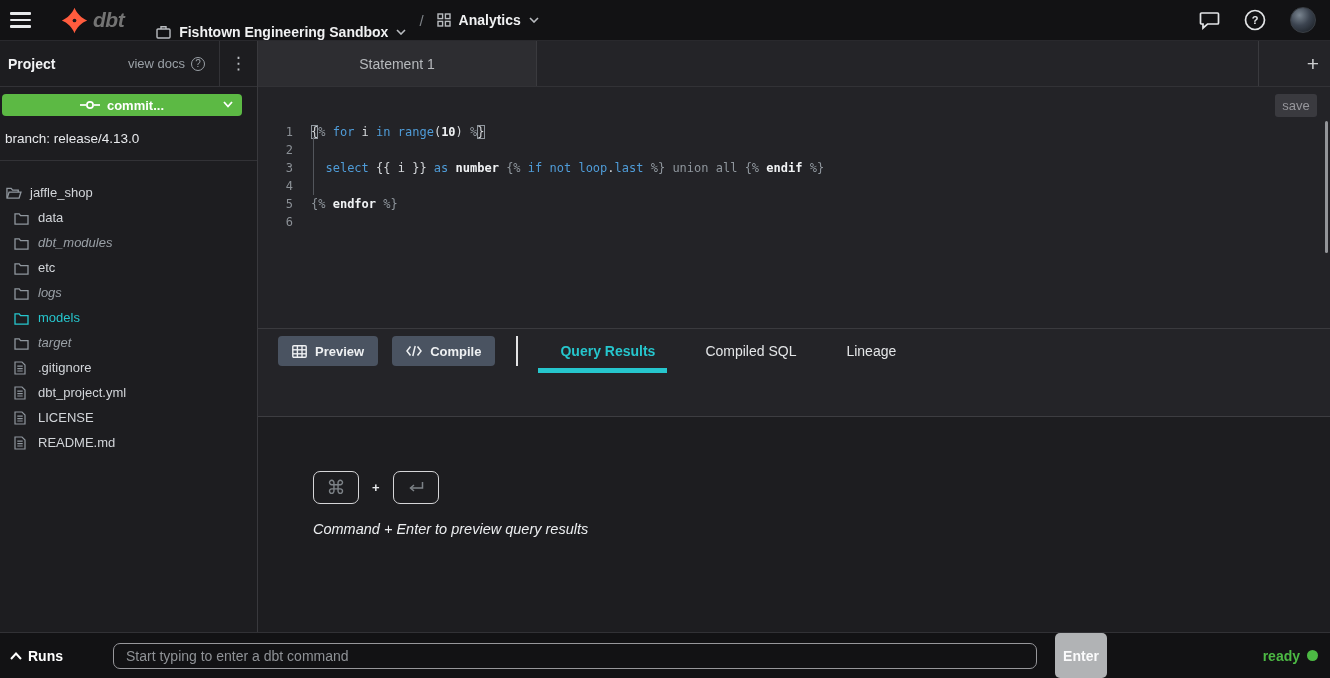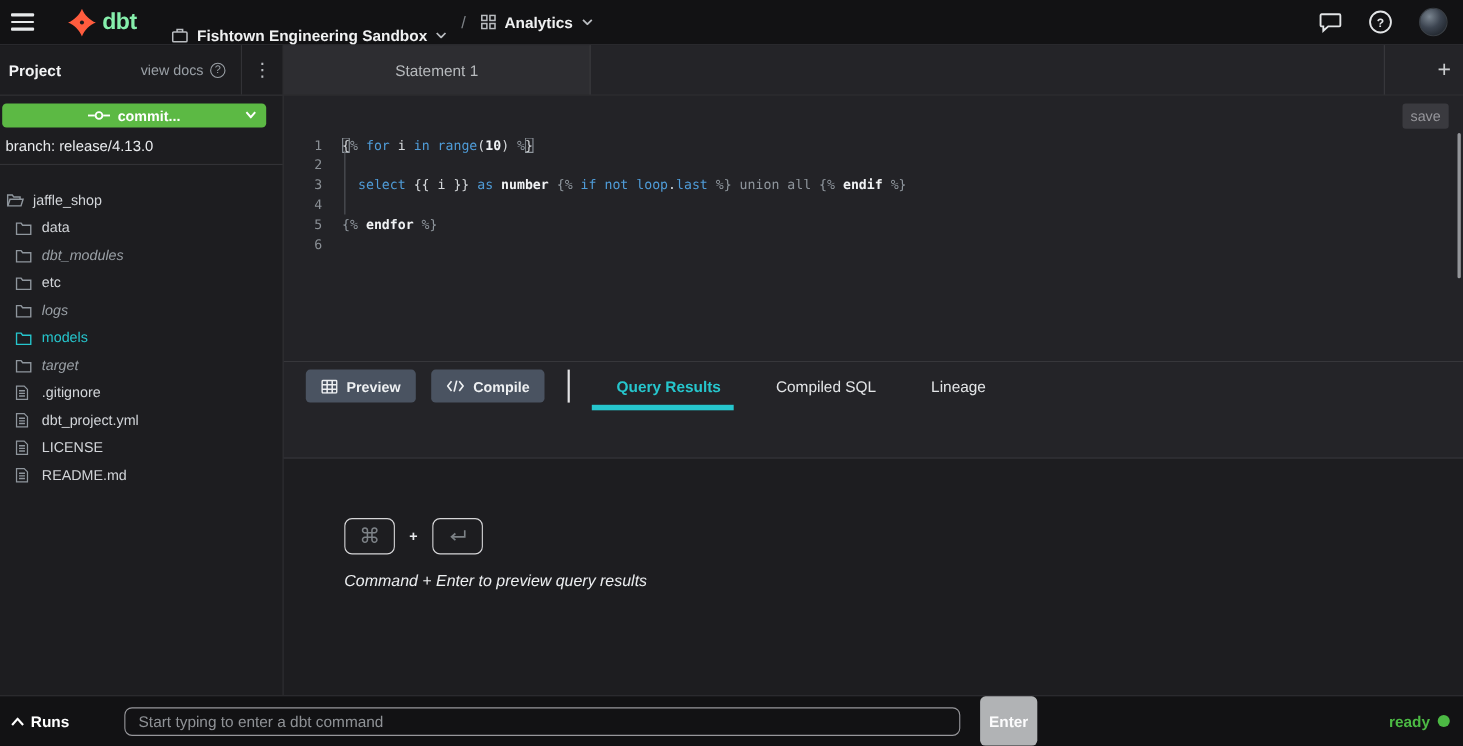--- a/index.html
+++ b/index.html
@@ -8,21 +8,21 @@
          font-family:"Liberation Sans", sans-serif; }
   .app { width:1330px; height:678px; display:flex; flex-direction:column;
          --orange:#ff5c3e; --green:#5cb944; --teal:#26c6cd; --blue:#4f9cd8; --ready:#4cb944; }
 
   
   .topbar { flex:0 0 30px; background:#121214; border-bottom:1px solid #29292d;
             display:flex; align-items:center; color:#eceff1; }
   .hamburger { margin-left:10px; width:21px; display:flex; flex-direction:column; gap:4px; cursor:pointer; }
   .hamburger span { height:2.4px; background:#e8eaec; border-radius:1px; }
   .logo { margin-left:30px; display:flex; align-items:center; gap:5px; }
-  .logo-text { font-weight:bold; font-size:21px; letter-spacing:-0.5px; color:#86efac; }
+  .logo-text { font-weight:bold; font-size:21px; letter-spacing:-0.5px; color:#737373;font-style:italic; }
   .crumb { display:flex; align-items:center; gap:8px; font-weight:bold; font-size:14px; color:#f0f1f2; cursor:pointer; }
   .crumb.first { margin-left:32px;margin-top:24px; }
   .slash { color:#7d8287; margin:0 13px; font-size:15px; }
   .tb-right { margin-left:auto; display:flex; align-items:center; gap:24px; padding-right:14px; }
   .avatar { width:26px; height:26px; border-radius:50%;
             background: radial-gradient(circle at 35% 30%, #7a8590 0%, #3c4450 45%, #14181d 100%);
             border:1px solid #3a3f45; }
 
   
   .main { flex:1; min-height:0; display:flex; }
@@ -35,21 +35,21 @@
   .q-circle { width:14px; height:14px; border:1.4px solid #9aa0a6; border-radius:50%;
               font-size:10px; line-height:12px; text-align:center; }
   .sb-kebab { width:38px; align-self:stretch; border-left:1px solid #323236; margin-left:10px;
               display:flex; align-items:center; justify-content:center;
               color:#b9bcc0; font-size:17px; cursor:pointer; }
   .commit-wrap { padding:7px 15px 0 2px; }
   .commit-btn { position:relative; width:100%; height:22px; background:var(--green);
                 border:none; border-radius:4px; color:#fff; font-weight:bold; font-size:13px;
                 display:flex; align-items:center; justify-content:center; gap:7px; cursor:pointer; }
   .commit-chevron { position:absolute; right:9px; top:7px; }
-  .branch-row { height:34px; display:flex; align-items:center; padding-left:5px;
+  .branch-row { height:45px; display:flex; align-items:center; padding-left:5px;
                 color:#e8eaed; font-size:13.5px; border-bottom:1px solid #323236; }
   .tree { padding-top:14px; flex:1; overflow:hidden; }
   .tree-row { height:25px; display:flex; align-items:flex-end; font-size:13px;
               color:#d2d5d9; cursor:pointer; }
   .tree-row .tree-icon { width:17px; margin-right:7px; color:#8f969d; display:flex; align-items:center; }
   .tree-row.d0 { padding-left:6px; }
   .tree-row.d1 { padding-left:14px; }
   .tree-row.italic { font-style:italic; color:#9aa0a6; }
   .tree-row.active { color:var(--teal); }
   .tree-row.active .tree-icon { color:var(--teal); }
@@ -105,21 +105,21 @@
   .key { width:46px; height:33px; border:1.4px solid #d6d6d8; border-radius:7px;
          display:flex; align-items:center; justify-content:center; color:#7d8287; font-size:19px; }
   .plus-sign { color:#e8eaec; font-size:13px; font-weight:bold; }
   .hint-text { margin-top:17px; font-style:italic; color:#eceef0; font-size:14.5px; }
 
   
   .statusbar { flex:0 0 33px; background:#121214; border-top:1px solid #313135;
                display:flex; align-items:center; padding:0 8px; }
   .runs { flex:0 0 105px; display:flex; align-items:center; gap:6px; padding-left:2px;
           color:#fff; font-weight:bold; font-size:14px; cursor:pointer; }
-  .cmd-input { width:760px; height:26px; background:transparent; border:1px solid #97979b;
+  .cmd-input { width:924px; height:26px; background:transparent; border:1px solid #97979b;
                border-radius:7px; color:#4d7c0f; font-size:14px; padding:0 12px;
                font-family:inherit; outline:none; }
   .cmd-input::placeholder { color:#8f9296; }
   .enter-btn { margin-left:18px; width:52px; height:45px; background:#b1b3b5; border:none;
                border-radius:5px; color:#fbfbfc; font-weight:bold; font-size:14px;
                font-family:inherit; cursor:pointer; }
   .ready { margin-left:auto; display:flex; align-items:center; gap:7px;
            color:var(--ready); font-weight:bold; font-size:14px; padding-right:4px; }
   .ready-dot { width:11px; height:11px; border-radius:50%; background:var(--ready); }
   svg { display:block; }

